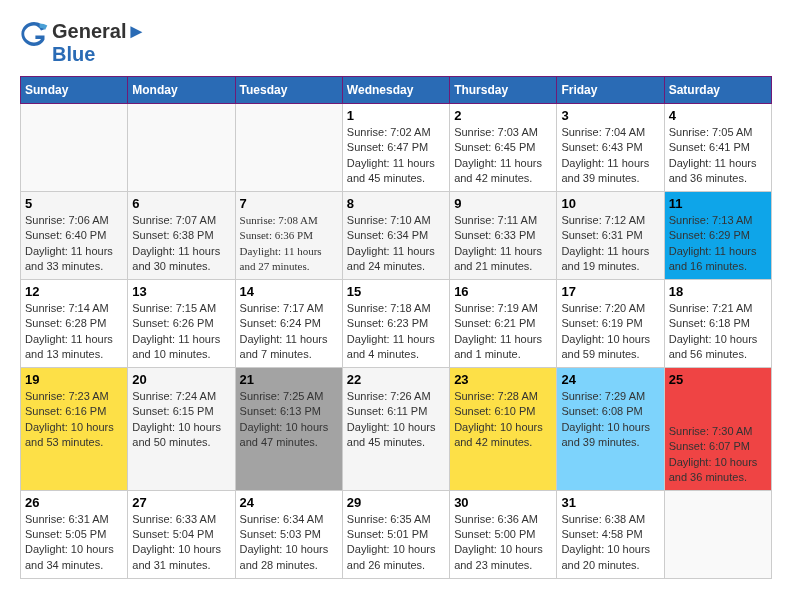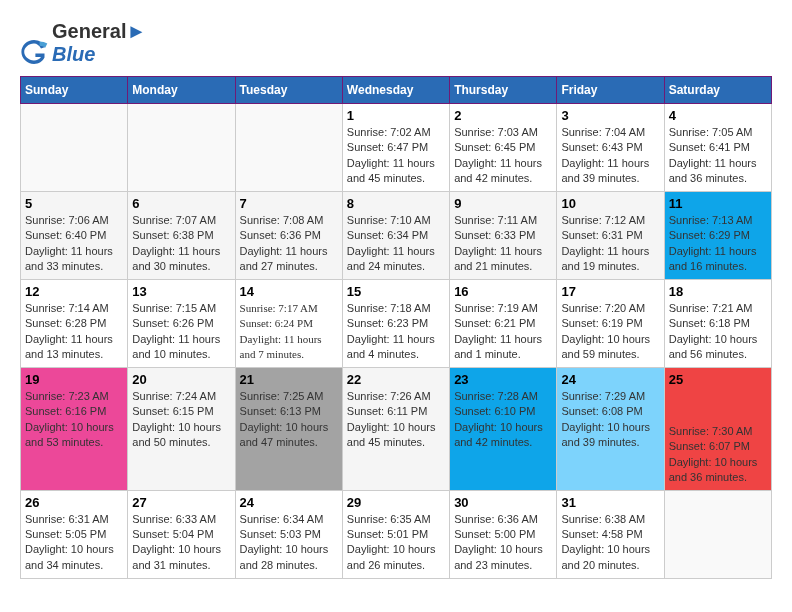--- a/index.html
+++ b/index.html
@@ -11,21 +11,21 @@
       padding: 20px;
     }
     .header {
       display: flex;
       justify-content: space-between;
       align-items: flex-start;
       margin-bottom: 10px;
     }
     .logo {
       display: flex;
-      align-items: flex-end;
+      align-items: flex-start;
     }
     .logo-icon {
       width: 28px;
       height: 28px;
       margin-right: 4px;
     }
     .title-block {
       text-align: right;
     }
     .month-title {
@@ -83,21 +83,21 @@
 
 <div class="header">
   <div class="logo">
     <svg class="logo-icon" viewBox="0 0 40 40">
       <rect x="0" y="0" width="40" height="40" fill="none"></rect>
       <path d="M20 8 C12 8 6 14 6 20 C6 26 12 32 20 32 C24 32 28 30 30 27 L22 27 L22 22 L35 22 L35 28 C32 34 27 37 20 37 C10 37 2 29 2 20 C2 11 10 3 20 3 C27 3 33 7 36 13 L30 15 C28 11 24 8 20 8Z" fill="#2a6bb5"></path>
       <path d="M28 5 C32 5 36 6 39 8 L36 14 C34 12 31 11 28 11Z" fill="#4a9fd5"></path>
     </svg>
     <div>
       <div style="font-size:20px;font-weight:bold;color:#333;">General<span style="color:#2a6bb5;">►</span></div>
-      <div style="font-size:20px;font-weight:bold;color:#2a6bb5;font-style:italic;">Blue</div>
+      <div style="font-size:20px;font-weight:bold;color:#2a6bb5;">Blue</div>
     </div>
   </div>
   <div class="title-block">
     <div class="month-title"></div>
     <div class="subtitle"></div>
   </div>
 </div>
 
 <table class="calendar">
   <thead>
@@ -149,21 +149,21 @@
 Daylight: 11 hours and 33 minutes.</div>
         </td>
         <td style="background: rgb(245, 245, 245);">
           <span class="day-num">6</span>
           <div class="day-info" style="white-space: pre-line;">Sunrise: 7:07 AM
 Sunset: 6:38 PM
 Daylight: 11 hours and 30 minutes.</div>
         </td>
         <td style="background: rgb(245, 245, 245);">
           <span class="day-num">7</span>
-          <div class="day-info" style="white-space: pre-line;">Sunrise: 7:08 AM
+          <div class="day-info" style="white-space: pre-line; font-family: Liberation Serif, serif;">Sunrise: 7:08 AM
 Sunset: 6:36 PM
 Daylight: 11 hours and 27 minutes.</div>
         </td>
         <td style="background: rgb(245, 245, 245);">
           <span class="day-num">8</span>
           <div class="day-info" style="white-space: pre-line;">Sunrise: 7:10 AM
 Sunset: 6:34 PM
 Daylight: 11 hours and 24 minutes.</div>
         </td>
         <td style="background: rgb(245, 245, 245);">
@@ -193,21 +193,21 @@
 Daylight: 11 hours and 13 minutes.</div>
         </td>
         <td>
           <span class="day-num">13</span>
           <div class="day-info" style="white-space: pre-line;">Sunrise: 7:15 AM
 Sunset: 6:26 PM
 Daylight: 11 hours and 10 minutes.</div>
         </td>
         <td>
           <span class="day-num">14</span>
-          <div class="day-info" style="white-space: pre-line; font-family: Liberation Serif, serif;">Sunrise: 7:17 AM
+          <div class="day-info" style="white-space: pre-line;">Sunrise: 7:17 AM
 Sunset: 6:24 PM
 Daylight: 11 hours and 7 minutes.</div>
         </td>
         <td>
           <span class="day-num">15</span>
           <div class="day-info" style="white-space: pre-line;">Sunrise: 7:18 AM
 Sunset: 6:23 PM
 Daylight: 11 hours and 4 minutes.</div>
         </td>
         <td>
@@ -223,21 +223,21 @@
 Daylight: 10 hours and 59 minutes.</div>
         </td>
         <td>
           <span class="day-num">18</span>
           <div class="day-info" style="white-space: pre-line;">Sunrise: 7:21 AM
 Sunset: 6:18 PM
 Daylight: 10 hours and 56 minutes.</div>
         </td>
       </tr>
       <tr class="week-row">
-        <td style="background: #ec4899;">
+        <td style="background: #fde047;">
           <span class="day-num">19</span>
           <div class="day-info" style="white-space: pre-line;">Sunrise: 7:23 AM
 Sunset: 6:16 PM
 Daylight: 10 hours and 53 minutes.</div>
         </td>
         <td style="background: rgb(245, 245, 245);">
           <span class="day-num">20</span>
           <div class="day-info" style="white-space: pre-line;">Sunrise: 7:24 AM
 Sunset: 6:15 PM
 Daylight: 10 hours and 50 minutes.</div>
@@ -247,21 +247,21 @@
           <div class="day-info" style="white-space: pre-line;">Sunrise: 7:25 AM
 Sunset: 6:13 PM
 Daylight: 10 hours and 47 minutes.</div>
         </td>
         <td style="background: rgb(245, 245, 245);">
           <span class="day-num">22</span>
           <div class="day-info" style="white-space: pre-line;">Sunrise: 7:26 AM
 Sunset: 6:11 PM
 Daylight: 10 hours and 45 minutes.</div>
         </td>
-        <td style="background: #0ea5e9;">
+        <td style="background: #fde047;">
           <span class="day-num">23</span>
           <div class="day-info" style="white-space: pre-line;">Sunrise: 7:28 AM
 Sunset: 6:10 PM
 Daylight: 10 hours and 42 minutes.</div>
         </td>
         <td style="background: #7dd3fc;">
           <span class="day-num">24</span>
           <div class="day-info" style="white-space: pre-line;">Sunrise: 7:29 AM
 Sunset: 6:08 PM
 Daylight: 10 hours and 39 minutes.</div>

